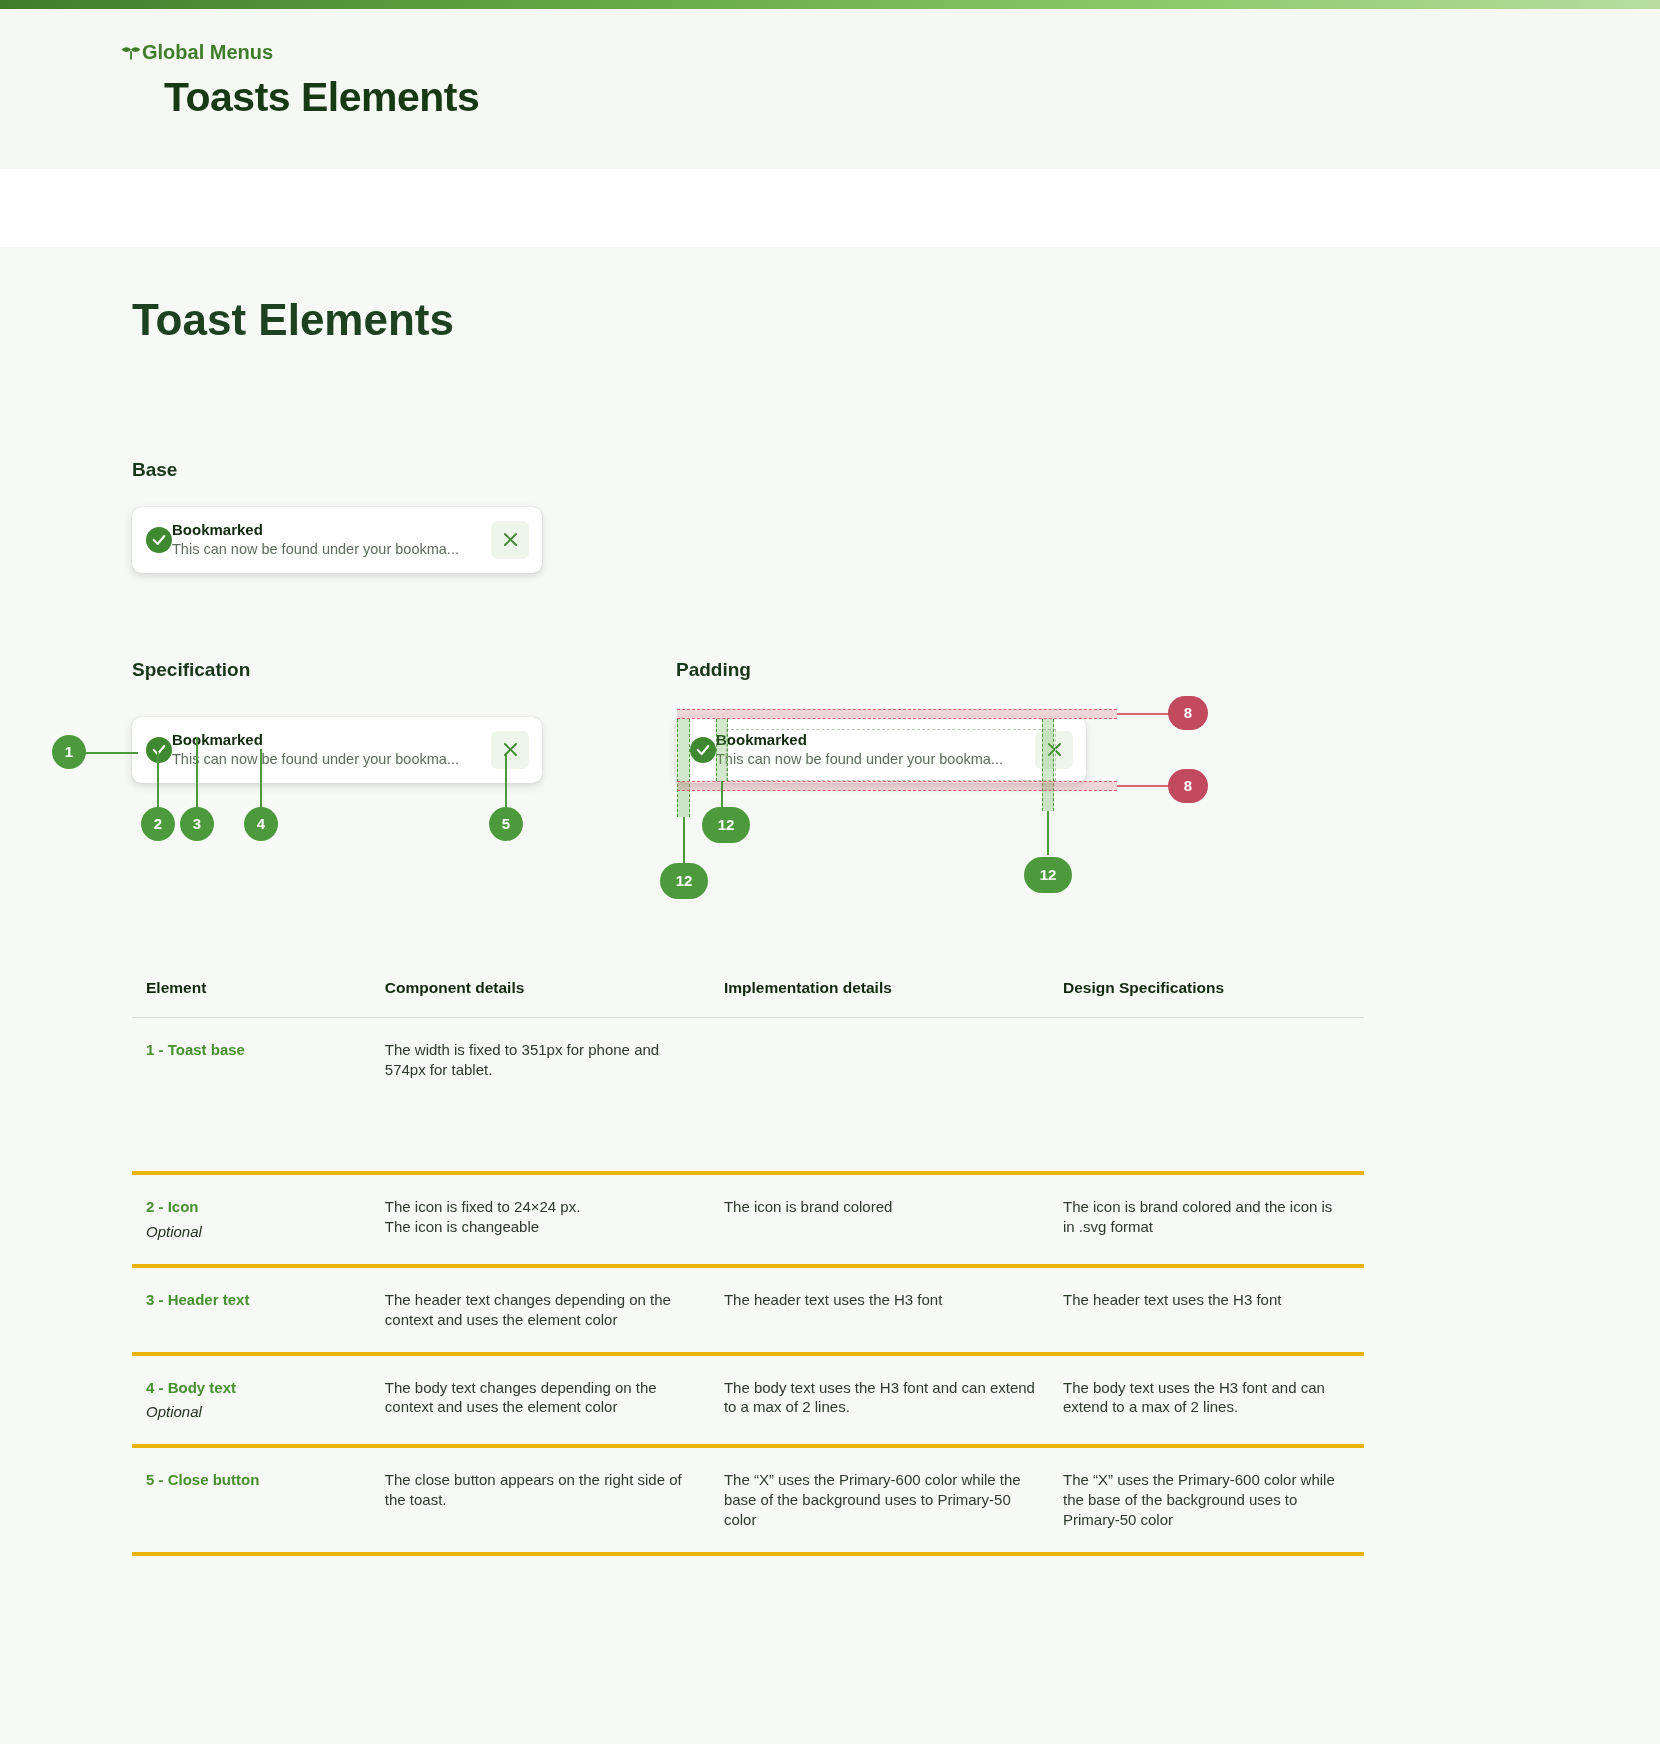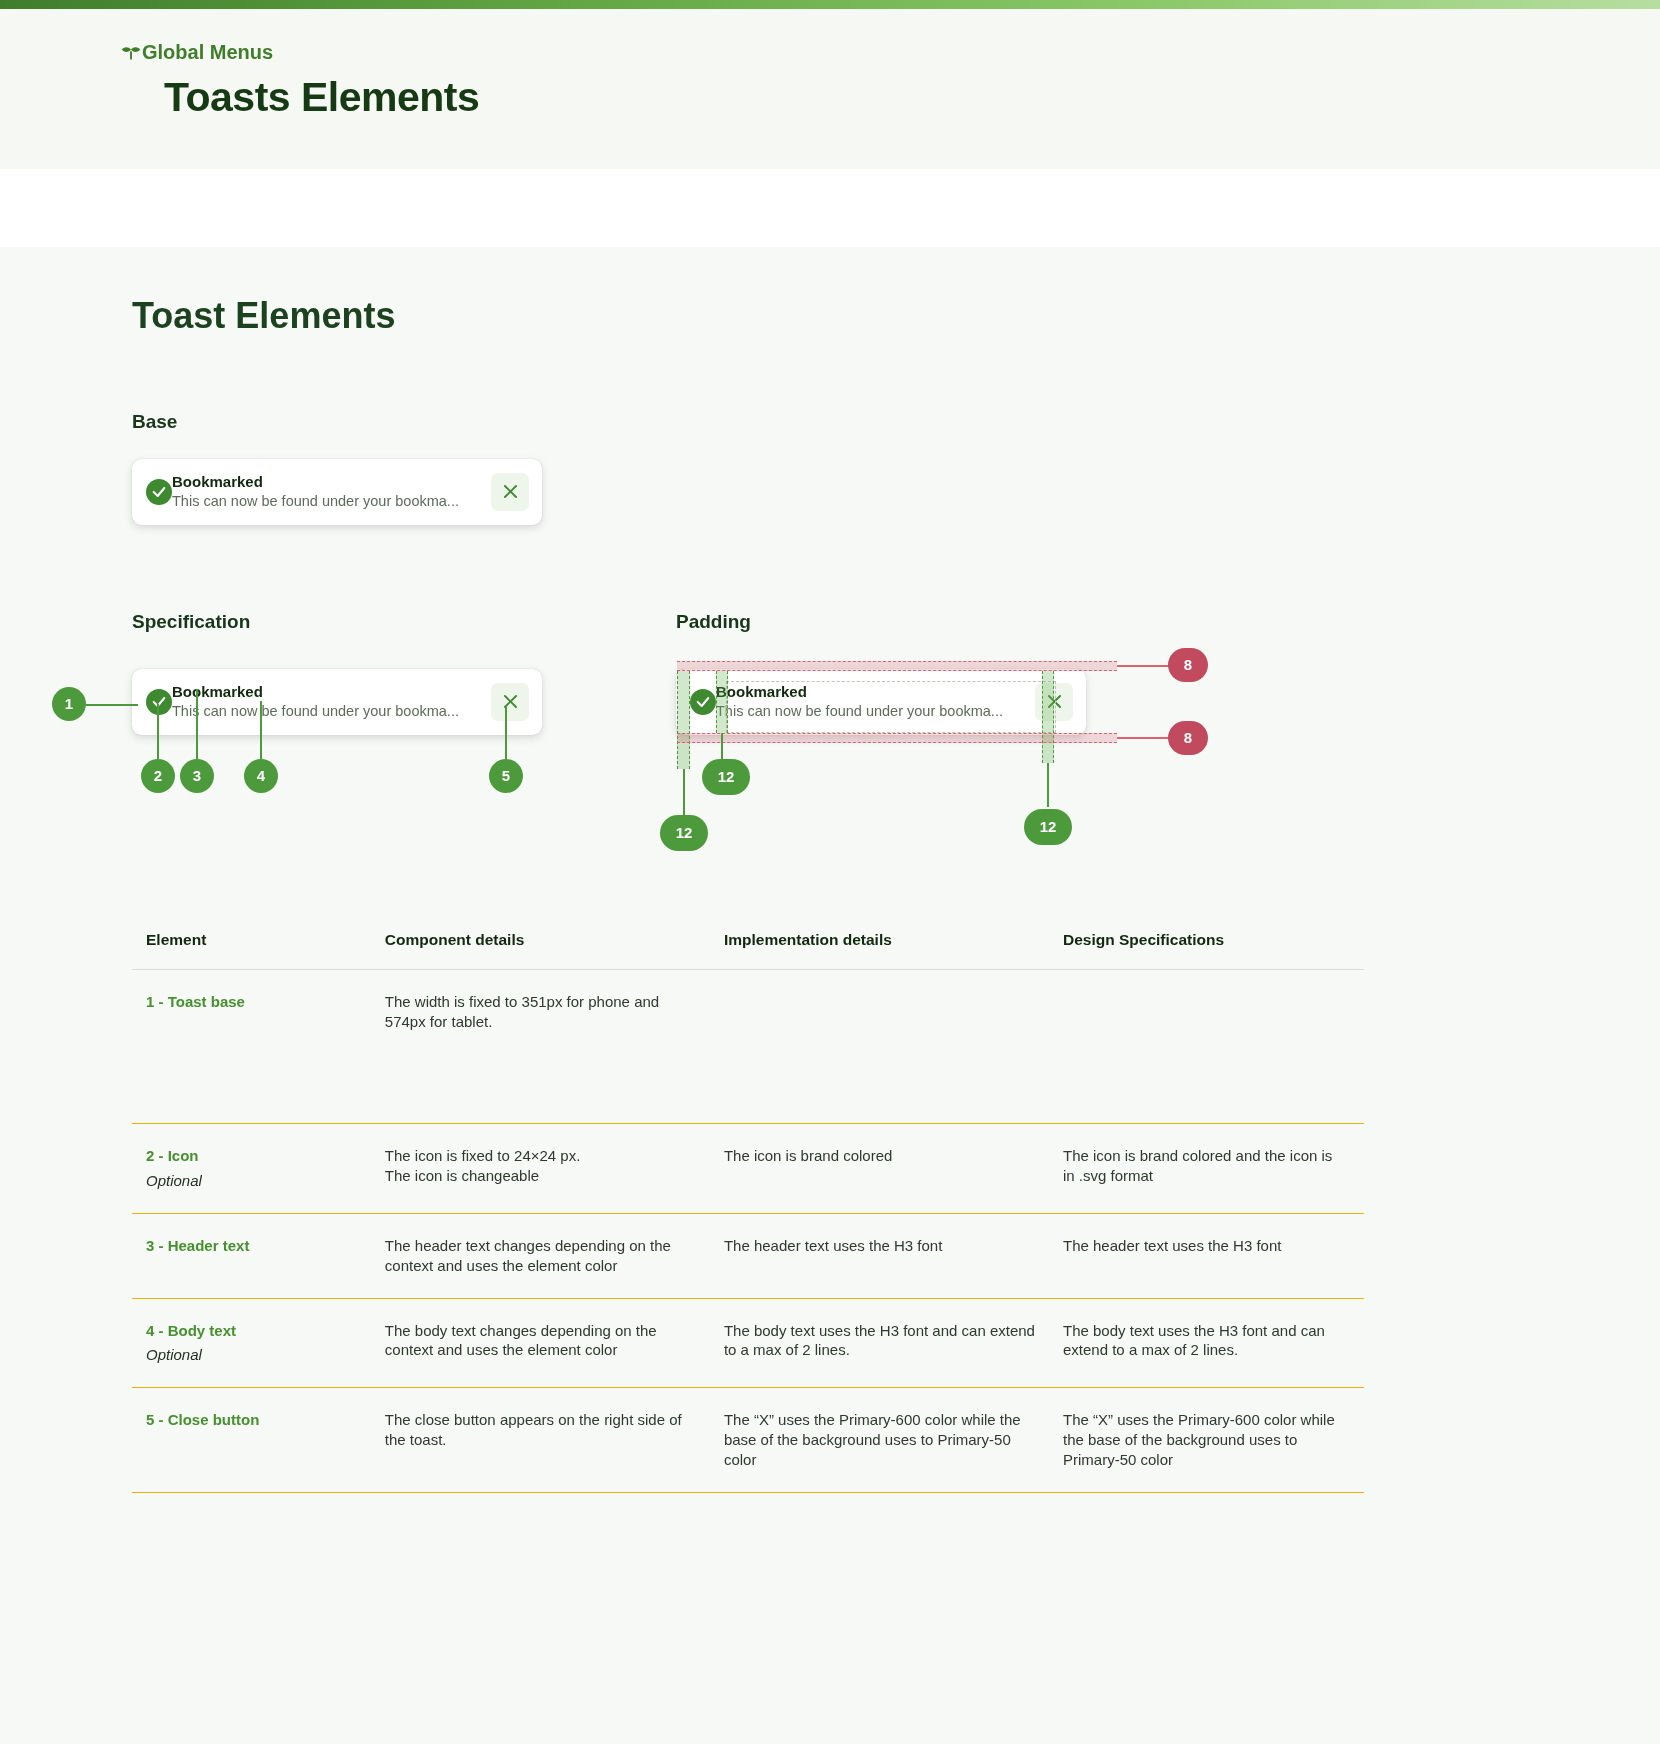--- a/index.html
+++ b/index.html
@@ -42,24 +42,24 @@
     letter-spacing: -0.5px;
     margin-left: 44px;
   }
 
   .white-band { background: #ffffff; height: 78px; width: 100%; }
 
   
   .content { padding: 48px 120px 80px 132px; }
 
   .section-title {
-    font-size: 36px;
+    font-size: 44px;
     font-weight: bold;
     color: #1d4220;
-    margin-bottom: 74px;
+    margin-bottom: 114px;
   }
   .sub-title {
     font-size: 19px;
     font-weight: bold;
     color: #17361a;
     margin-bottom: 26px;
   }
 
   
   .toast {
@@ -165,21 +165,21 @@
     color: #12290f;
     padding: 0 0 20px 0;
     border-bottom: 1px solid #d7ded4;
   }
   .spec-table td {
     vertical-align: top;
     font-size: 15px;
     color: #2d3a2c;
     line-height: 1.32;
     padding: 22px 24px 22px 0;
-    border-bottom: 1px solid #eab308;
+    border-bottom: 4px solid #eab308;
   }
   .spec-table th:nth-child(1), .spec-table td:nth-child(1) { width: 252px; padding-left: 14px; }
   .spec-table th:nth-child(2), .spec-table td:nth-child(2) { width: 338px; }
   .spec-table th:nth-child(3), .spec-table td:nth-child(3) { width: 338px; }
   .spec-table th:nth-child(4), .spec-table td:nth-child(4) { width: 300px; }
   .spec-table th:nth-child(1) { padding-left: 14px; }
   .el-name { color: #46902f; font-weight: bold; font-size: 15px; }
   .el-optional { font-style: italic; color: #22331f; font-size: 15px; margin-top: 5px; }
   .row-tall td { padding-bottom: 92px; }
 </style>

